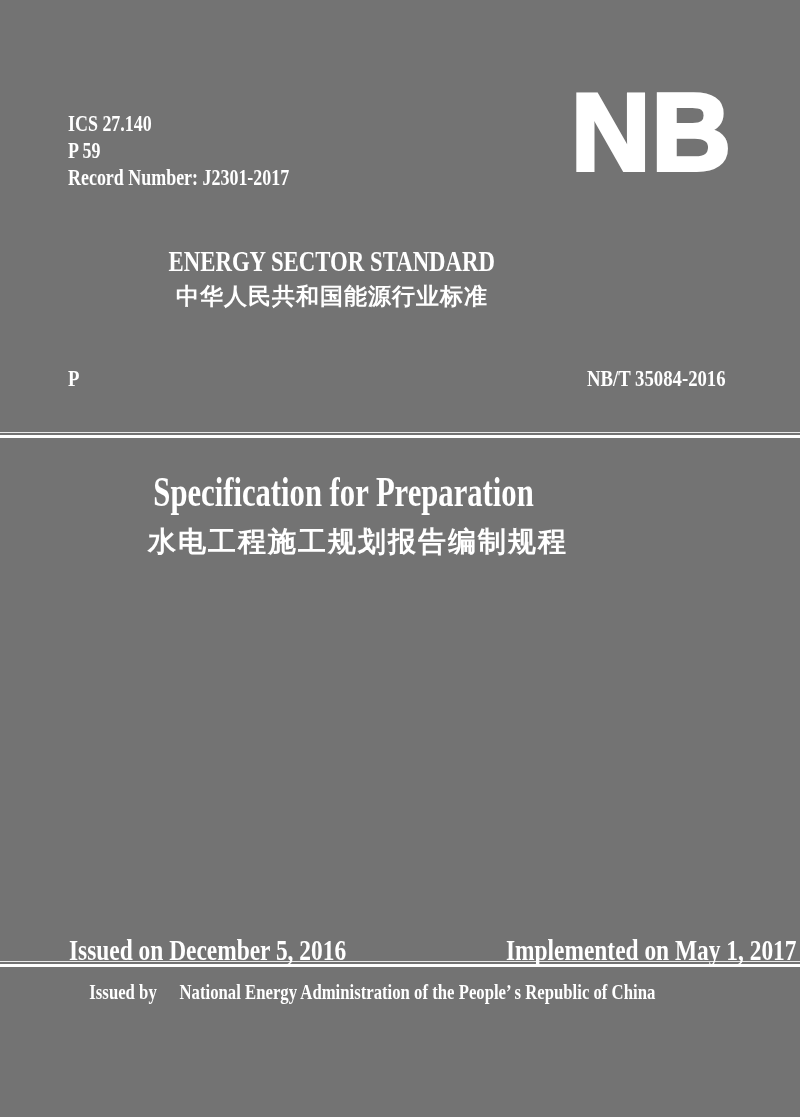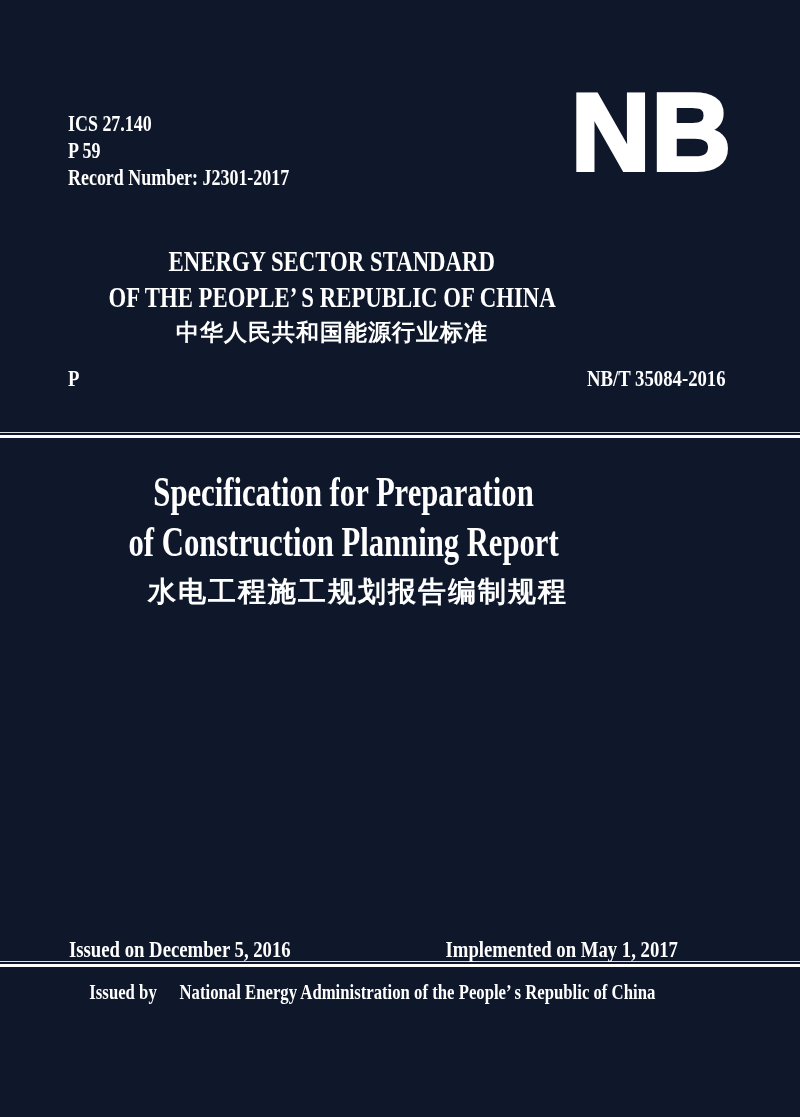--- a/index.html
+++ b/index.html
@@ -55,57 +55,55 @@
   .title-block{
     position:absolute;top:467px;left:0;width:688px;
     text-align:center;
   }
   .title-block .en{font-size:42px;line-height:50px;}
   .title-block .en .cxc{transform:scaleX(.73);}
   .title-block .zh{font-size:28px;line-height:50px;letter-spacing:2px;margin-left:28px;}
   .dates-row{
     position:absolute;top:936px;left:69px;right:122px;
     display:flex;justify-content:space-between;align-items:flex-start;
-    font-size:24px;line-height:27px;
+    font-size:30px;line-height:27px;
   }
   .issued-by-row{
     position:absolute;top:978px;left:0;width:671px;
     text-align:center;font-size:22px;line-height:27px;
   }
   .issued-by-row .gap{display:inline-block;width:30px;}
 </style>
 </head>
 <body>
 
-<div class="page" style="background: #0f172a; color: rgb(255, 255, 255);">
+<div class="page" style="background: #737373; color: rgb(255, 255, 255);">
 
   <div class="ics-block">
     <div>ICS 27.140</div>
     <div>P 59</div>
     <div>Record Number: J2301-2017</div>
   </div>
 
   <div class="nb-logo">NB</div>
 
   <div class="std-heading">
     <div class="en"><span class="cxc">ENERGY SECTOR STANDARD</span></div>
-    <div class="en"><span class="cxc">OF THE PEOPLE’ S REPUBLIC OF CHINA</span></div>
     <div class="zh">中华人民共和国能源行业标准</div>
   </div>
 
   <div class="class-row">
     <span class="cxl">P</span>
     <span class="cxr">NB/T 35084-2016</span>
   </div>
 
   <div class="rule rule-top"></div>
 
   <div class="title-block">
     <div class="en"><span class="cxc">Specification for Preparation</span></div>
-    <div class="en"><span class="cxc">of Construction Planning Report</span></div>
     <div class="zh">水电工程施工规划报告编制规程</div>
   </div>
 
   <div class="dates-row">
     <span class="cxl">Issued on December 5, 2016</span>
     <span class="cxr">Implemented on May 1, 2017</span>
   </div>
 
   <div class="rule rule-bottom"></div>
 

